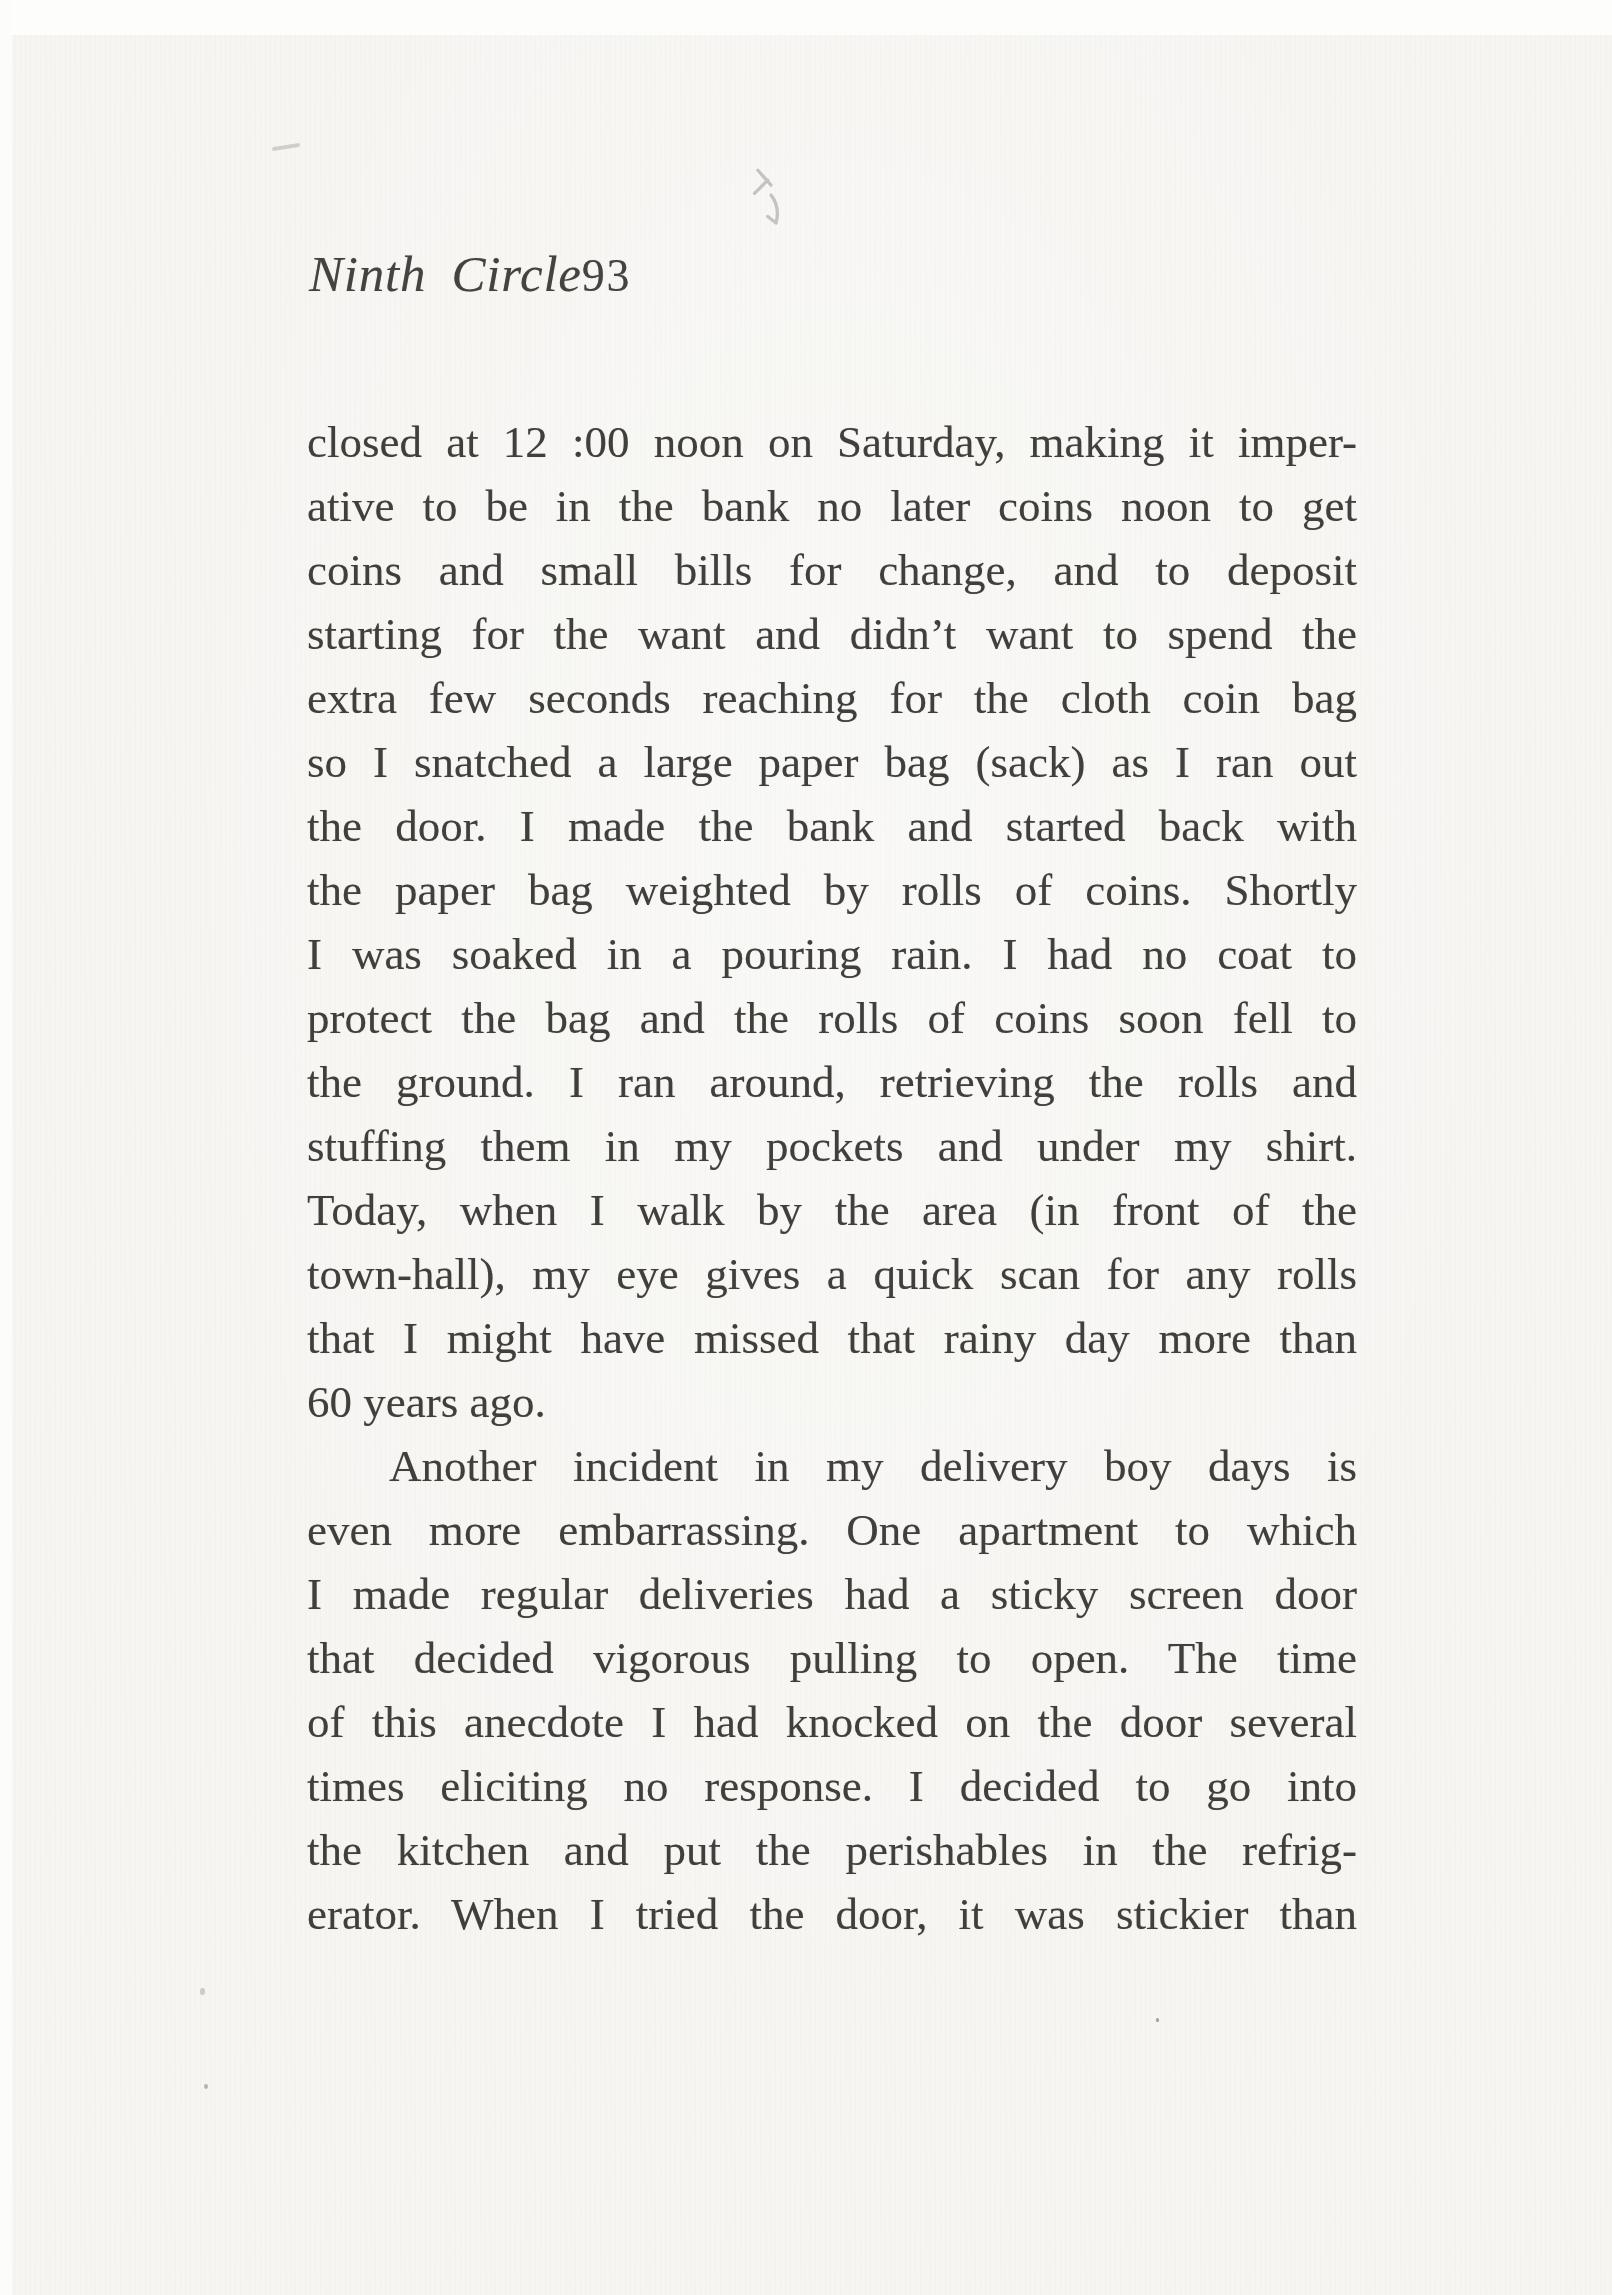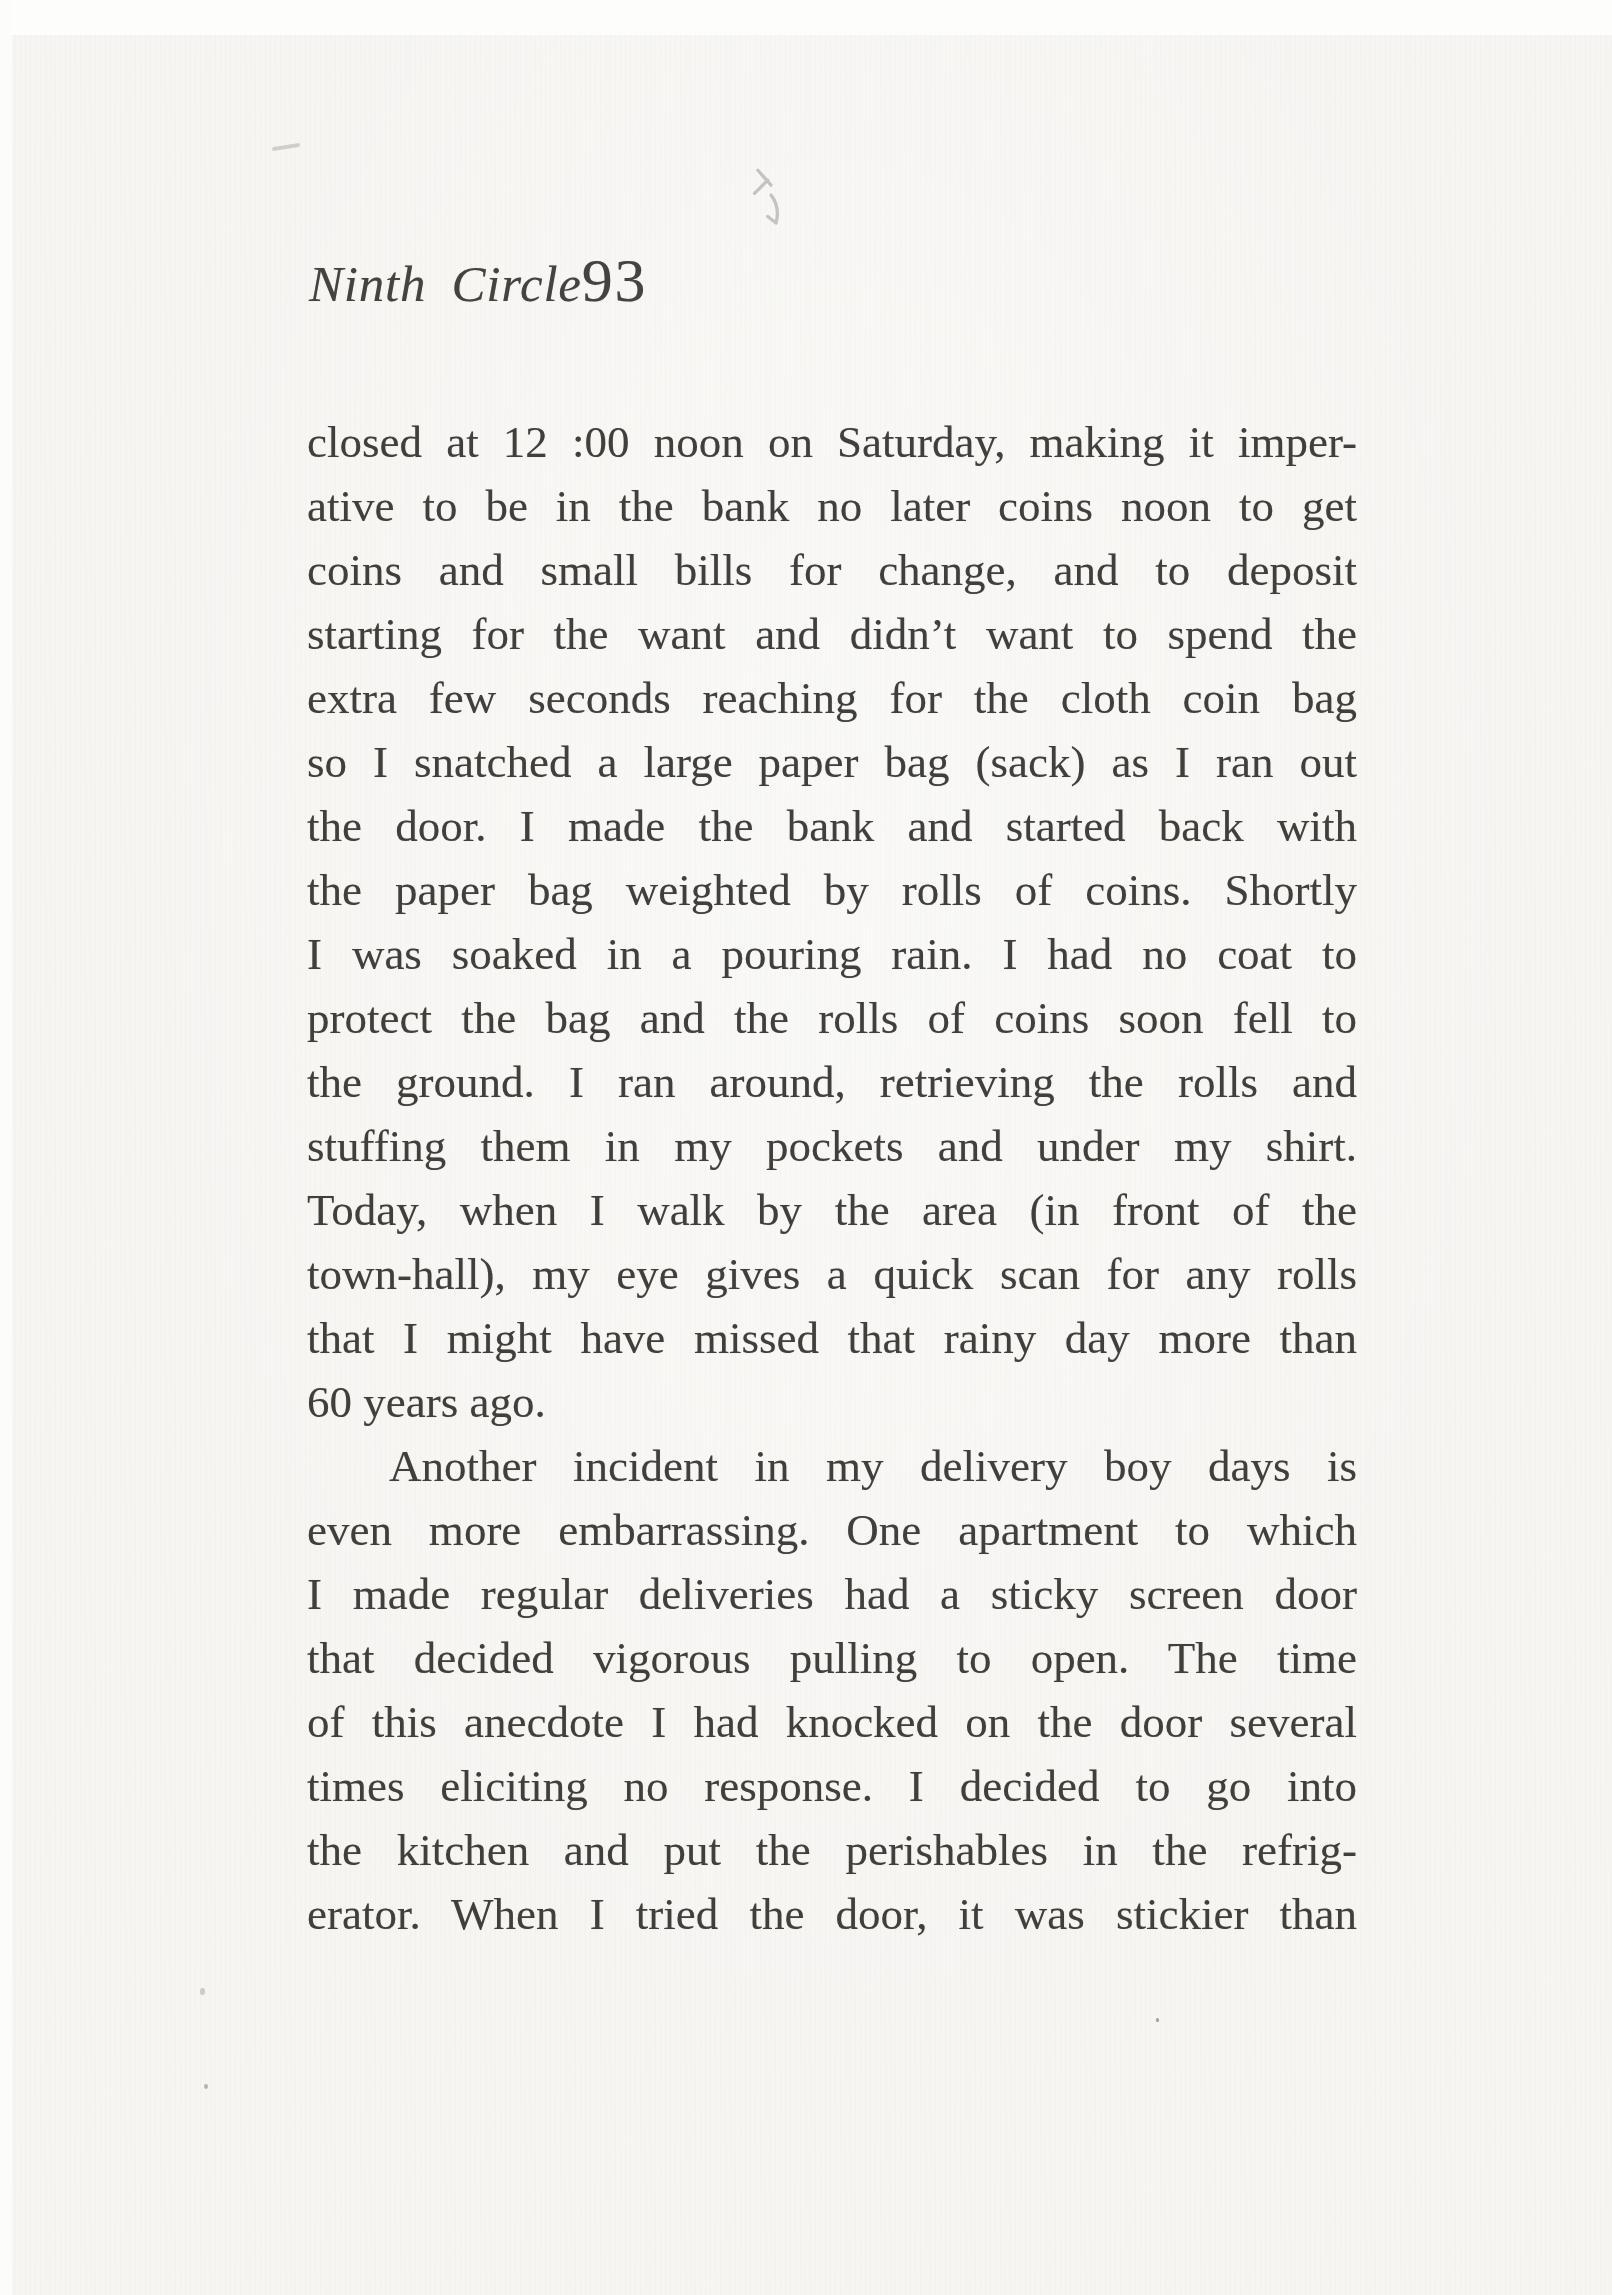--- a/index.html
+++ b/index.html
@@ -37,21 +37,21 @@
     margin-left:43px;
   }
   .head-title{
     font-style:italic;
     font-size:51px;
     letter-spacing:0.8px;
     word-spacing:11.5px;
     color:#454340;
   }
   .head-number{
-    font-size:62px;
+    font-size:46px;
     color:#454340;
     letter-spacing:1.6px;
   }
 
   .body-text{
     position:absolute;
     left:266px;
     top:410px;
     width:1091px;
     font-size:45px;

